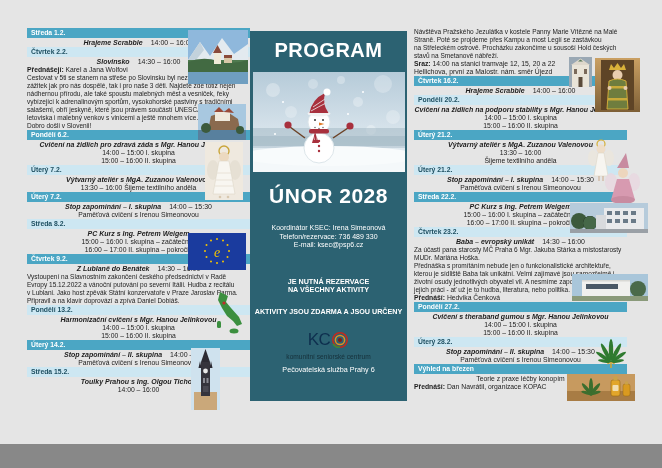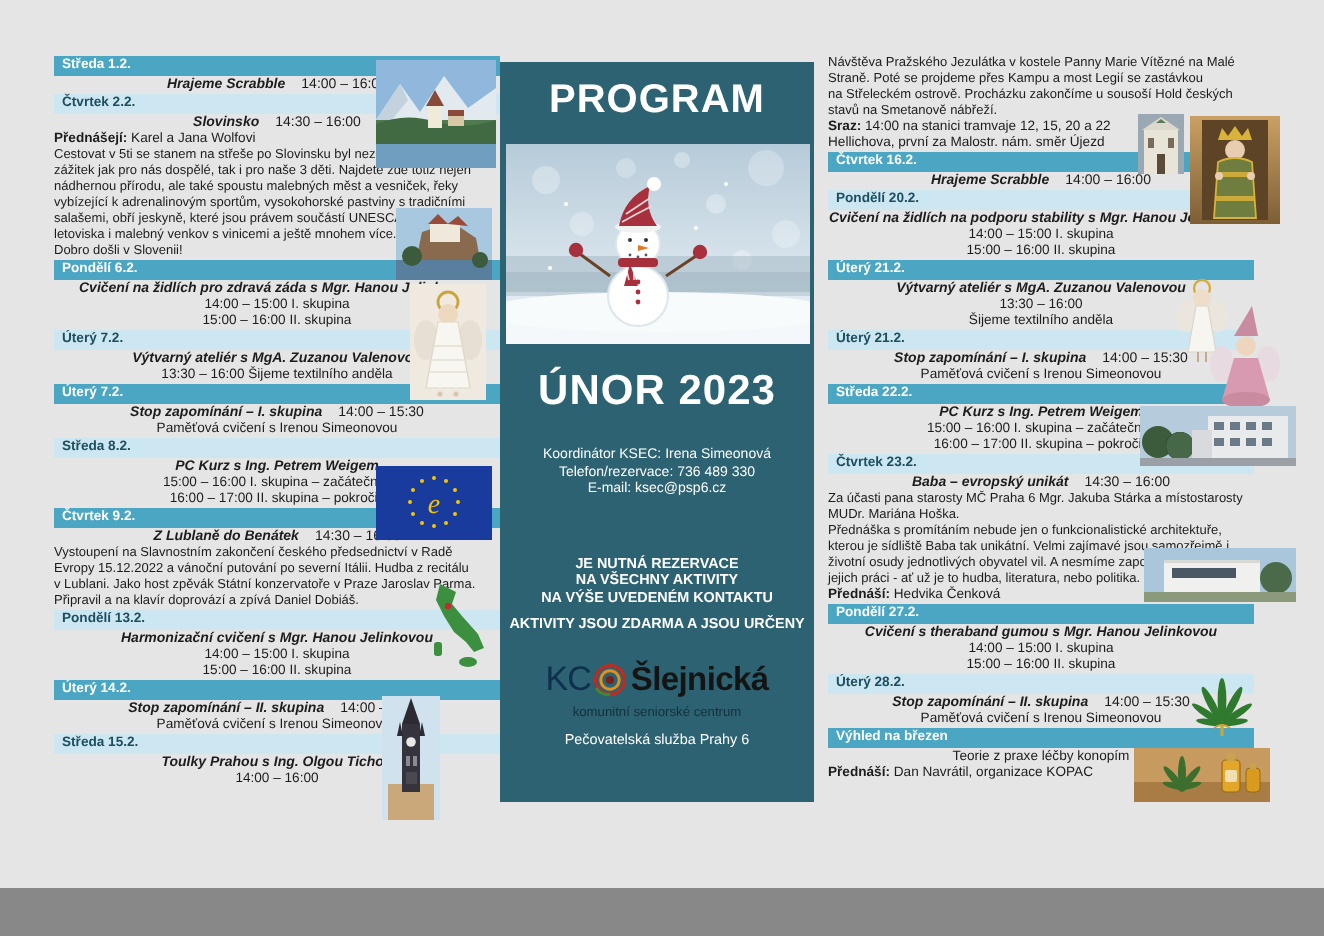--- a/index.html
+++ b/index.html
@@ -187,47 +187,45 @@
         <circle cx="66" cy="69" r="1.2" fill="#a8303d"></circle>
           <circle cx="66" cy="74" r="1.2" fill="#a8303d"></circle>
           <circle cx="66" cy="79" r="1.2" fill="#a8303d"></circle>
         <circle cx="30" cy="30" r="1" fill="#fff"></circle>
           <circle cx="110" cy="20" r="1" fill="#fff"></circle>
           <circle cx="95" cy="42" r="1" fill="#fff"></circle>
           <circle cx="22" cy="62" r="1" fill="#fff"></circle>
       </svg>
     </div>
 
-    <div class="abs month-title" style="top:153px;">ÚNOR 2023</div>
+    <div class="abs month-title" style="top:153px;">ÚNOR 2028</div>
 
     <div class="abs" style="top:193px;">
       <div class="contact-line">Koordinátor KSEC: Irena Simeonová</div>
       <div class="contact-line">Telefon/rezervace: 736 489 330</div>
       <div class="contact-line">E-mail: ksec@psp6.cz</div>
     </div>
 
     <div class="abs" style="top:247px;">
       <div class="notice">JE NUTNÁ REZERVACE</div>
       <div class="notice">NA VŠECHNY AKTIVITY</div>
-      <div class="notice">NA VÝŠE UVEDENÉM KONTAKTU</div>
     </div>
 
     <div class="abs" style="top:277px;">
       <div class="notice">AKTIVITY JSOU ZDARMA A JSOU URČENY</div>
     </div>
 
     <div class="abs logo-row" style="top:299px;">
       <span class="logo-kc">KC</span>
       <svg width="18" height="18" viewBox="0 0 18 18">
         <circle cx="9" cy="9" r="7.2" fill="none" stroke="#bf2b1f" stroke-width="1.6"></circle>
         <circle cx="9" cy="9" r="4.6" fill="none" stroke="#e09020" stroke-width="1.5"></circle>
         <circle cx="9" cy="9" r="2" fill="#7a1f1a"></circle>
         <path d="M2,13 A7.2,7.2 0 0 0 9,16.2" fill="none" stroke="#3a8a3a" stroke-width="1.6"></path>
       </svg>
-      <span class="logo-name">Šlejnická</span>
     </div>
     <div class="abs logo-sub" style="top:322px;">komunitní seniorské centrum</div>
 
     <div class="abs" style="top:334px;">
       <div class="footer-line">Pečovatelská služba Prahy 6</div>
     </div>
   </div>
 
   <div class="ph" style="left:188px;top:30px;width:60px;height:54px;">
     <svg viewBox="0 0 60 54">

